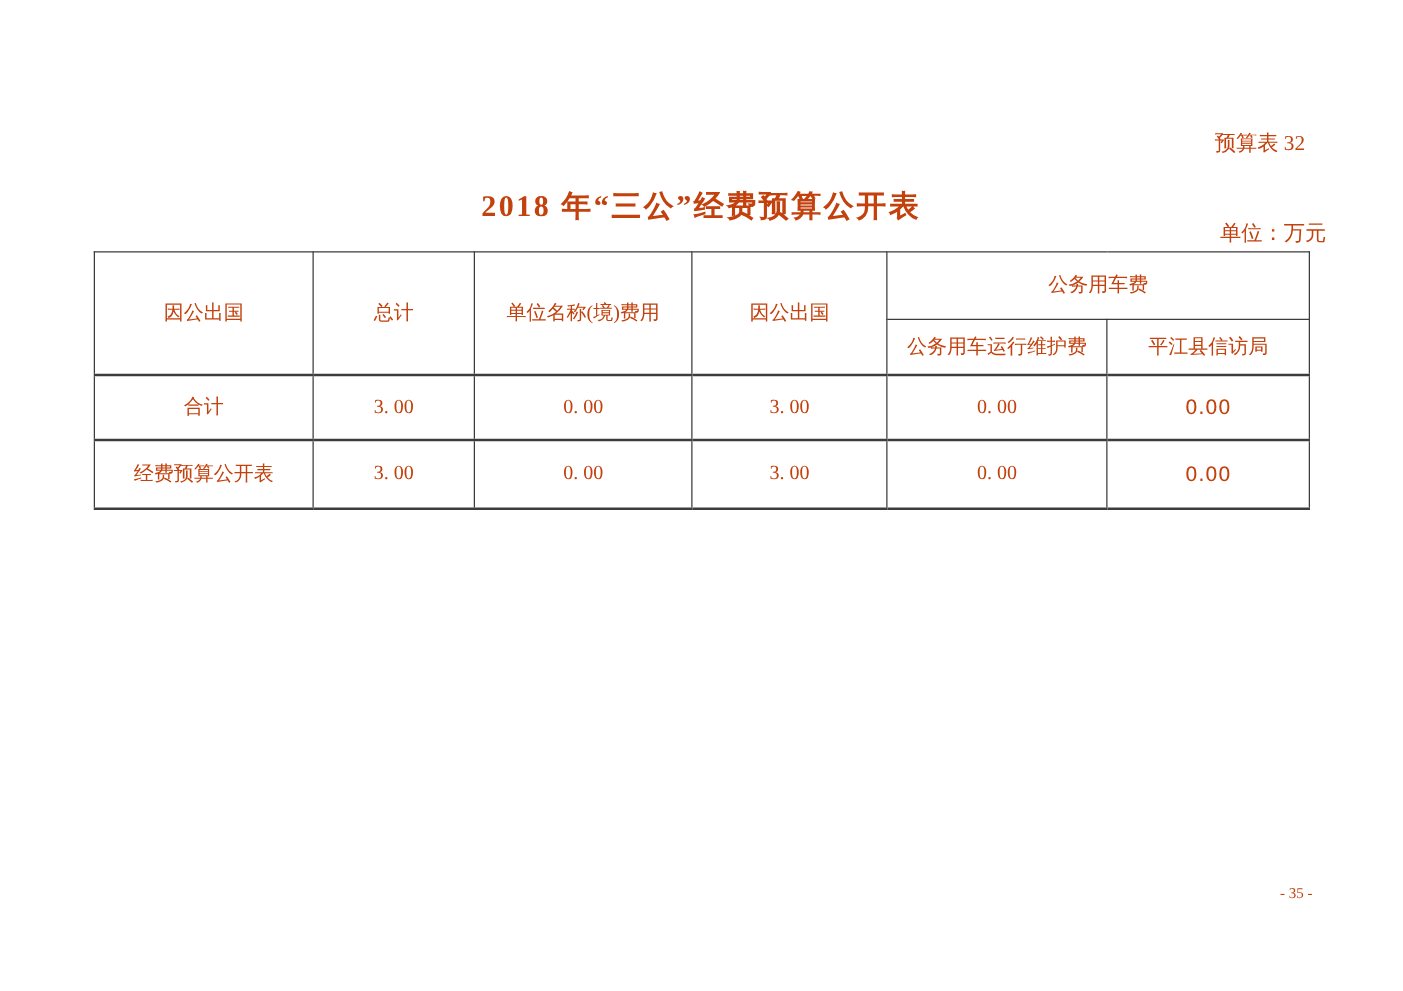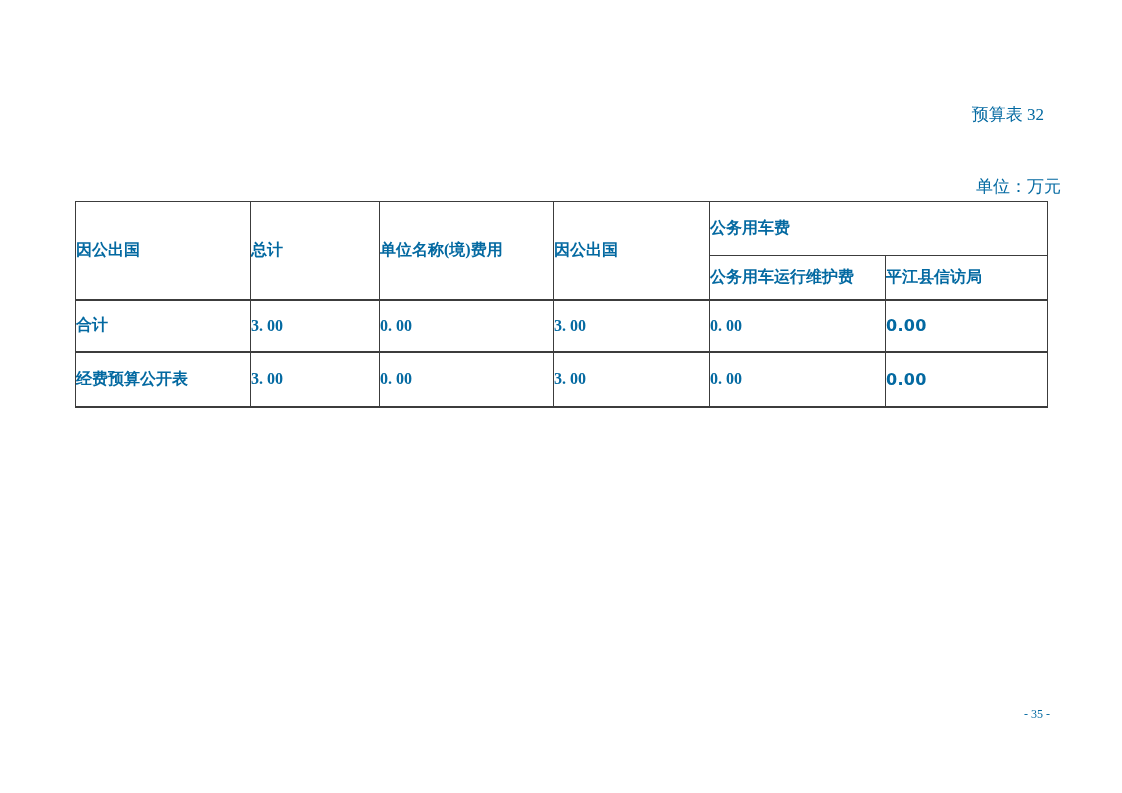--- a/index.html
+++ b/index.html
@@ -7,21 +7,21 @@
     padding: 0;
     background: #ffffff;
   }
   .page {
     position: relative;
     width: 1122px;
     height: 793px;
     background: #ffffff;
     overflow: hidden;
     font-family: "Liberation Serif", "DejaVu Serif", serif;
-    color: #0369a1;
+    color: #c2410c;
   }
   .doc-label {
     position: absolute;
     top: 103px;
     right: 78px;
     font-size: 17px;
     white-space: nowrap;
   }
   .doc-title {
     position: absolute;
@@ -45,23 +45,23 @@
     position: absolute;
     left: 75px;
     top: 201px;
     width: 972px;
     border-collapse: collapse;
     table-layout: fixed;
     font-size: 16px;
   }
   .budget th, .budget td {
     border: 1px solid #3c3c3c;
-    text-align: left;
+    text-align: center;
     vertical-align: middle;
-    font-weight: bold;
+    font-weight: normal;
     padding: 0;
     overflow: hidden;
     white-space: nowrap;
   }
   .budget tbody td { border-top-width: 2px; }
   .budget tbody tr:last-child td { border-bottom-width: 2px; }
   tr.hrow1 { height: 54px; }
   tr.hrow2 { height: 44px; }
   tr.drow1 { height: 52px; }
   tr.drow2 { height: 55px; }
@@ -78,20 +78,21 @@
     white-space: nowrap;
   }
 </style>
 </head>
 <body>
 
 <div class="page">
 
   <div class="doc-label">预算表 32</div>
 
+  <h1 class="doc-title">2018 年“三公”经费预算公开表</h1>
 
   <div class="unit-note">单位：万元</div>
 
   <table class="budget">
     <colgroup>
       <col style="width:175px">
       <col style="width:129px">
       <col style="width:174px">
       <col style="width:156px">
       <col style="width:176px">

